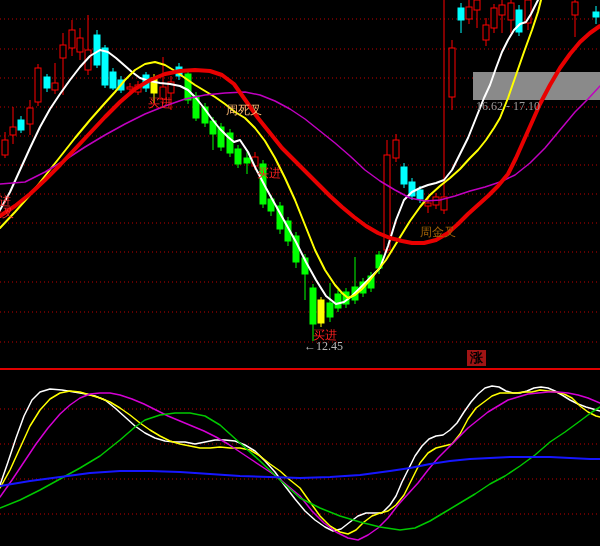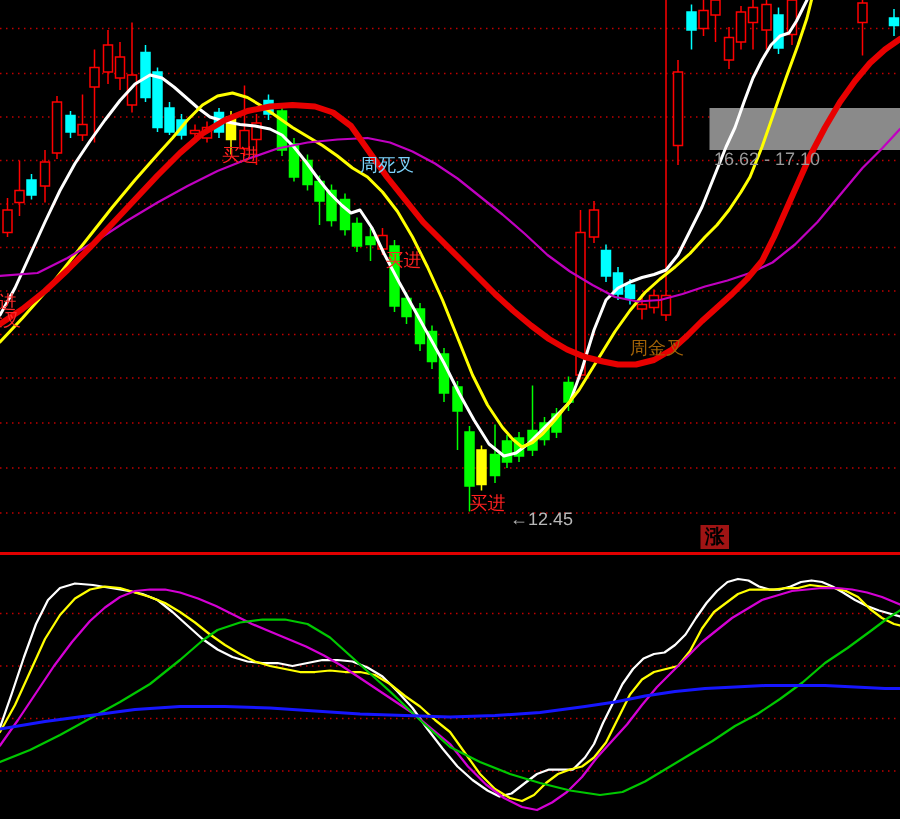--- a/index.html
+++ b/index.html
@@ -3,21 +3,21 @@
 <meta charset="utf-8">
 <style>
   html,body{margin:0;padding:0;background:#000;}
   .stage{
     position:relative;width:600px;height:546px;background:#000;
     overflow:hidden;font-family:"Liberation Sans","DejaVu Sans",sans-serif;
   }
   #chart-svg{position:absolute;left:0;top:0;}
   .lbl{
     position:absolute;font-size:12px;line-height:12px;white-space:nowrap;
-    font-family:Liberation Sans, sans-serif;
+    font-family:Liberation Serif, serif;
   }
   .badge{
     position:absolute;width:19px;height:16px;text-align:center;
     font-size:13px;line-height:16px;font-weight:bold;
   }
 </style>
 </head>
 <body>
 
 <div class="stage">
@@ -179,20 +179,20 @@
       <polyline points="0,485 8,462 16,438 24,416 32,400 40,392 50,389 62,390 74,392 86,394 95,396 105,400 115,408 125,417 135,426 145,433 155,438 165,441 175,442 185,442 195,444 205,442 215,440 225,440 235,441 245,445 255,451 265,461 275,472 285,486 295,499 305,511 315,520 325,527 333,531 341,529 350,522 358,516 366,513 374,513 382,513 390,505 396,496 402,482 408,470 415,456 422,446 429,439 436,436 443,435 450,430 457,423 464,412 471,402 478,394 485,388 492,386 499,387 506,391 513,393 520,393 527,391 534,388 541,387 548,388 555,391 562,395 570,400 578,404 586,407 593,409 600,411" fill="none" stroke="#ffffff" stroke-width="1.5" stroke-linejoin="round" stroke-linecap="round"></polyline>
       <polyline points="0,488 10,470 20,448 30,426 40,410 50,399 60,393 70,391 80,392 90,395 100,398 110,402 120,408 130,415 140,423 150,430 160,436 170,441 180,444 190,446 200,448 210,448 220,447 230,448 240,448 250,450 260,456 270,464 280,471 290,480 300,488 310,502 320,516 330,526 340,532 348,534 356,530 364,522 372,516 380,513 388,511 396,505 404,495 412,479 420,463 428,453 436,448 444,446 452,444 460,434 468,419 476,408 484,402 492,396 500,393 508,393 516,393 524,392 532,392 540,390 548,391 556,392 564,394 572,398 580,406 588,412 596,416 600,417" fill="none" stroke="#ffff00" stroke-width="1.5" stroke-linejoin="round" stroke-linecap="round"></polyline>
       <polyline points="0,497 12,480 24,462 36,444 48,428 60,414 70,405 80,398 90,394 100,393 110,393 120,395 132,399 144,404 156,410 168,416 180,421 192,426 204,431 216,437 228,444 240,452 252,460 264,468 276,476 288,486 300,496 312,511 324,523 336,532 348,538 358,540 368,535 378,528 388,518 398,505 408,494 418,483 428,470 438,458 448,448 458,438 468,428 478,420 488,412 498,406 508,400 518,397 528,394 538,393 548,392 558,392 568,393 578,395 588,398 600,403" fill="none" stroke="#d400d4" stroke-width="1.5" stroke-linejoin="round" stroke-linecap="round"></polyline>
       <polyline points="0,508 20,500 40,490 60,479 80,468 100,456 120,440 135,427 145,420 160,415 175,413 190,413 205,416 220,425 240,443 260,461 280,480 300,498 320,508 340,516 360,522 380,527 400,530 415,528 430,521 445,512 460,503 475,494 490,484 505,476 520,466 535,455 550,442 565,432 580,421 592,412 600,407" fill="none" stroke="#00c800" stroke-width="1.5" stroke-linejoin="round" stroke-linecap="round"></polyline>
       <polyline points="0,486 30,481 60,477 90,473 120,471 150,471 180,472 210,474 240,476 270,477 300,478 330,477 360,475 390,471 410,468 430,464 450,461 470,459 490,458 510,457 530,457 550,457 570,458 590,459 600,459" fill="none" stroke="#1616ff" stroke-width="2" stroke-linejoin="round" stroke-linecap="round"></polyline>
     </svg>
 
   <div class="lbl" style="left: -13px; top: 195px; color: rgb(255, 42, 42);">买进</div>
   <div class="lbl" style="left: -10px; top: 207px; color: rgb(255, 42, 42);">金叉</div>
   <div class="lbl" style="left: 148px; top: 97px; color: rgb(255, 32, 32);">买进</div>
-  <div class="lbl" style="left: 240px; top: 104px; color: #7dd3fc;">周死叉</div>
+  <div class="lbl" style="left: 226px; top: 104px; color: #fdba74;">周死叉</div>
   <div class="lbl" style="left: 257px; top: 167px; color: rgb(255, 32, 32);">买进</div>
   <div class="lbl" style="left: 313px; top: 329px; color: rgb(255, 32, 32);">买进</div>
-  <div class="lbl" style="left: 304px; top: 340px; color: rgb(184, 184, 184); margin-left: 36px;">←12.45</div>
+  <div class="lbl" style="left: 304px; top: 340px; color: rgb(184, 184, 184);">←12.45</div>
   <div class="lbl" style="left: 420px; top: 226px; color: #a16207;">周金叉</div>
   <div class="lbl" style="left: 476px; top: 100px; color: rgb(154, 154, 154); text-align: right;">16.62 - 17.10</div>
   <div class="badge" style="left: 467px; top: 350px; color: rgb(0, 0, 0); background: rgb(160, 20, 20);">涨</div>
 </div>
 
 </body></html>

